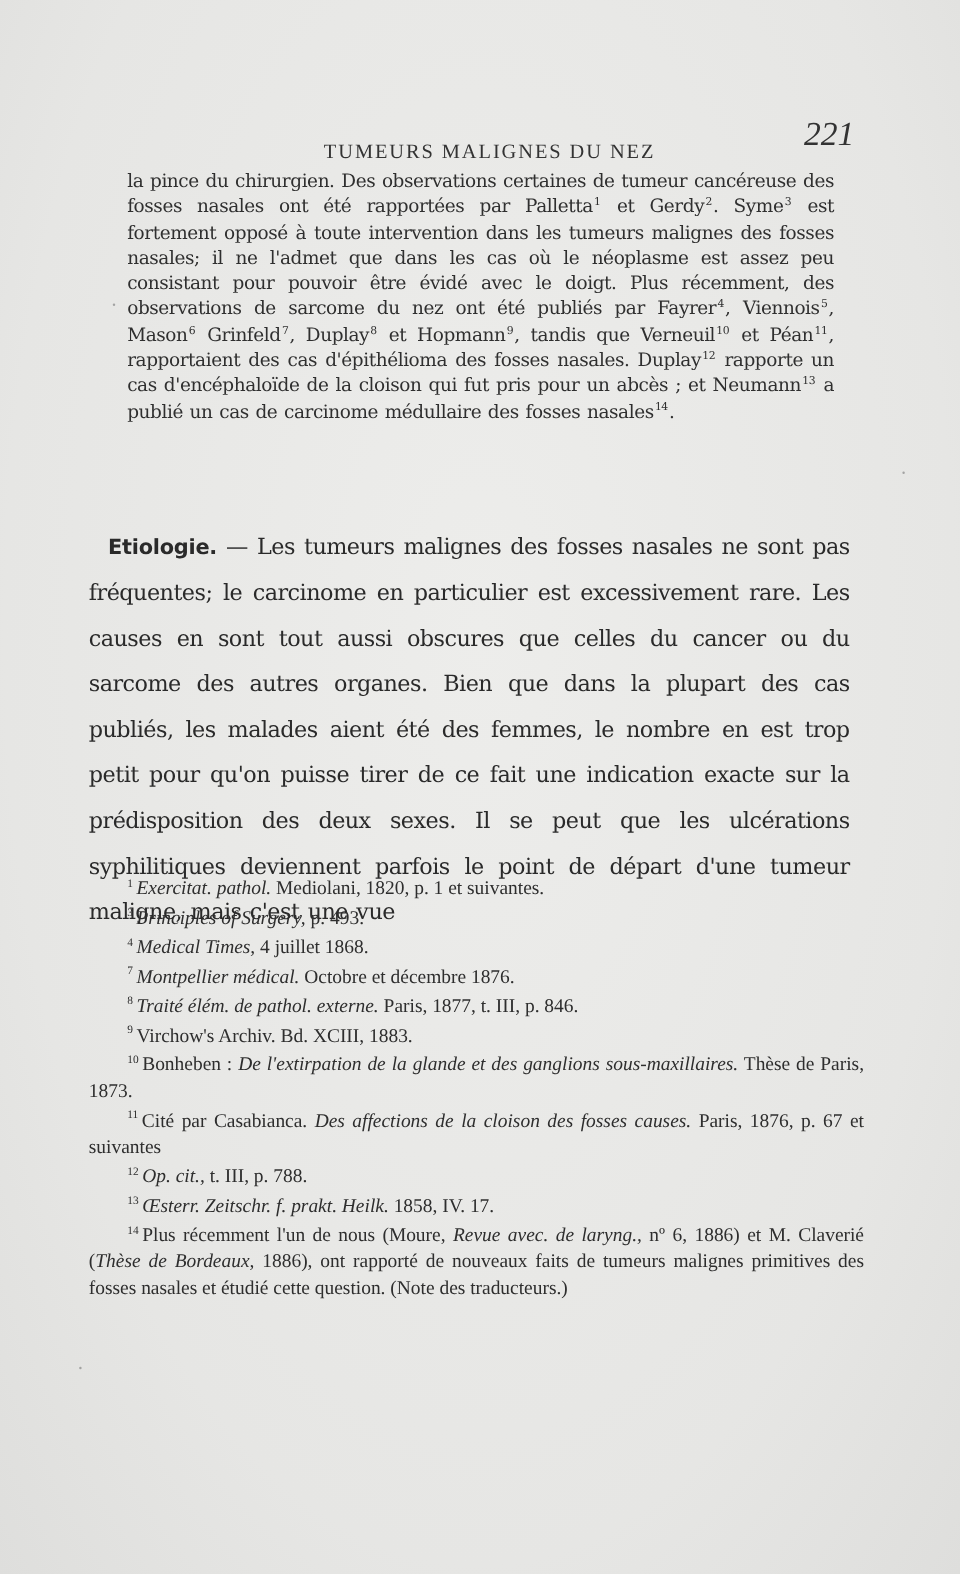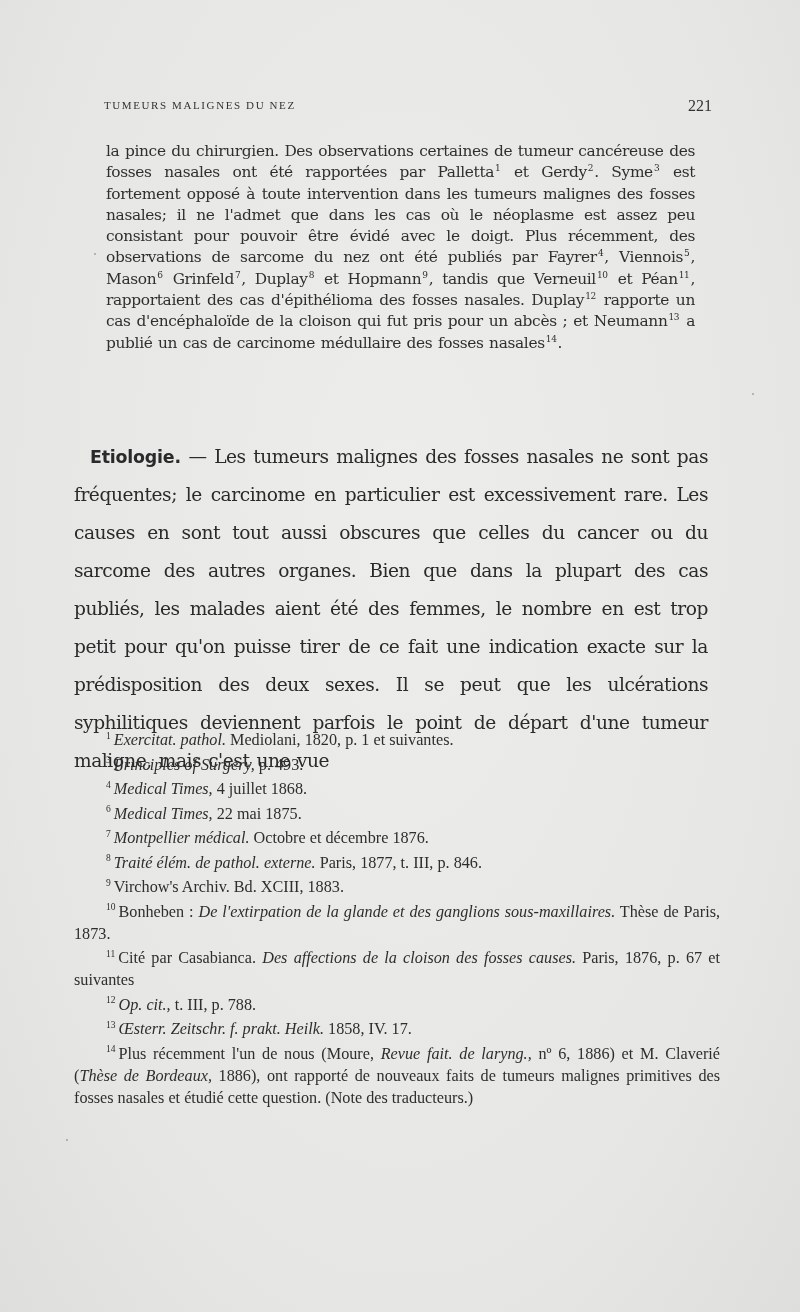--- a/index.html
+++ b/index.html
@@ -12,26 +12,26 @@
     }
     .page {
       position: absolute; left: 0; top: 0; width: 800px; height: 1312px;
       background: radial-gradient(ellipse at 50% 40%, #ededeb 0%, #e6e6e4 70%, #dededc 100%);
     }
     .running-head {
       position: absolute; left: 64px; top: 99px; width: 648px; height: 20px;
       font-family: "Liberation Serif", serif;
     }
     .running-title {
-      position: absolute; left: 0; width: 100%; text-align: left;
-      font-size: 11px; letter-spacing: 1.6px; top: 0; color: #333;
+      position: absolute; left: 0; width: 100%; text-align: center;
+      font-size: 17px; letter-spacing: 1.6px; top: 18px; color: #333;
       padding-left: 40px; box-sizing: border-box;
     }
     .page-number {
-      position: absolute; right: 0; top: -2px; font-size: 16px; color: #333;
+      position: absolute; right: 0; top: -2px; font-size: 28px; color: #333; font-style: italic;
     }
     .block-top {
       position: absolute; left: 94px; top: 129px; width: 613px;
       font-family: "DejaVu Serif", serif;
       font-size: 15.4px; line-height: 21.3px; text-align: justify;
       letter-spacing: -0.35px; word-spacing: 1px;
       color: #2f2f2f;
     }
     .block-top p { margin: 12px; }
     .block-main {
@@ -72,27 +72,26 @@
   </div>
 
   <div class="block-main">
     <p><span class="section-heading">Etiologie.</span><span> — Les tumeurs malignes des fosses nasales ne sont pas fréquentes; le carcinome en particulier est excessivement rare. Les causes en sont tout aussi obscures que celles du cancer ou du sarcome des autres organes. Bien que dans la plupart des cas publiés, les malades aient été des femmes, le nombre en est trop petit pour qu'on puisse tirer de ce fait une indication exacte sur la prédisposition des deux sexes. Il se peut que les ulcérations syphilitiques deviennent parfois le point de départ d'une tumeur maligne, mais c'est une vue</span></p>
   </div>
 
   <div class="notes">
     <p class="note single"><span class="n">1</span><i>Exercitat. pathol.</i><span> Mediolani, 1820, p. 1 et suivantes.</span></p>
     <p class="note single"><span class="n">3</span><i>Principles of Surgery,</i><span> p. 493.</span></p>
     <p class="note single"><span class="n">4</span><i>Medical Times,</i><span> 4 juillet 1868.</span></p>
-    <p class="note single"><span class="n">6</span><i>Medical Times,</i><span> 22 mai 1875.</span></p>
     <p class="note single"><span class="n">7</span><i>Montpellier médical.</i><span> Octobre et décembre 1876.</span></p>
     <p class="note single"><span class="n">8</span><i>Traité élém. de pathol. externe.</i><span> Paris, 1877, t. III, p. 846.</span></p>
     <p class="note single"><span class="n">9</span><span>Virchow's Archiv. Bd. XCIII, 1883.</span></p>
     <p class="note"><span class="n">10</span><span>Bonheben : </span><i>De l'extirpation de la glande et des ganglions sous-maxillaires.</i><span> Thèse de Paris, 1873.</span></p>
     <p class="note"><span class="n">11</span><span>Cité par Casabianca. </span><i>Des affections de la cloison des fosses causes.</i><span> Paris, 1876, p. 67 et suivantes</span></p>
     <p class="note single"><span class="n">12</span><i>Op. cit.,</i><span> t. III, p. 788.</span></p>
     <p class="note single"><span class="n">13</span><i>Œsterr. Zeitschr. f. prakt. Heilk.</i><span> 1858, IV. 17.</span></p>
-    <p class="note"><span class="n">14</span><span>Plus récemment l'un de nous (Moure, </span><i>Revue fait. de laryng.,</i><span> nº 6, 1886) et M. Claverié (</span><i>Thèse de Bordeaux,</i><span> 1886), ont rapporté de nouveaux faits de tumeurs malignes primitives des fosses nasales et étudié cette question. (Note des traducteurs.)</span></p>
+    <p class="note"><span class="n">14</span><span>Plus récemment l'un de nous (Moure, </span><i>Revue avec. de laryng.,</i><span> nº 6, 1886) et M. Claverié (</span><i>Thèse de Bordeaux,</i><span> 1886), ont rapporté de nouveaux faits de tumeurs malignes primitives des fosses nasales et étudié cette question. (Note des traducteurs.)</span></p>
   </div>
 
   <div class="speck" style="left:66px;top:1139px;"></div>
   <div class="speck" style="left:94px;top:253px;"></div>
   <div class="speck" style="left:752px;top:393px;"></div>
 </div>
 
 </body></html>

